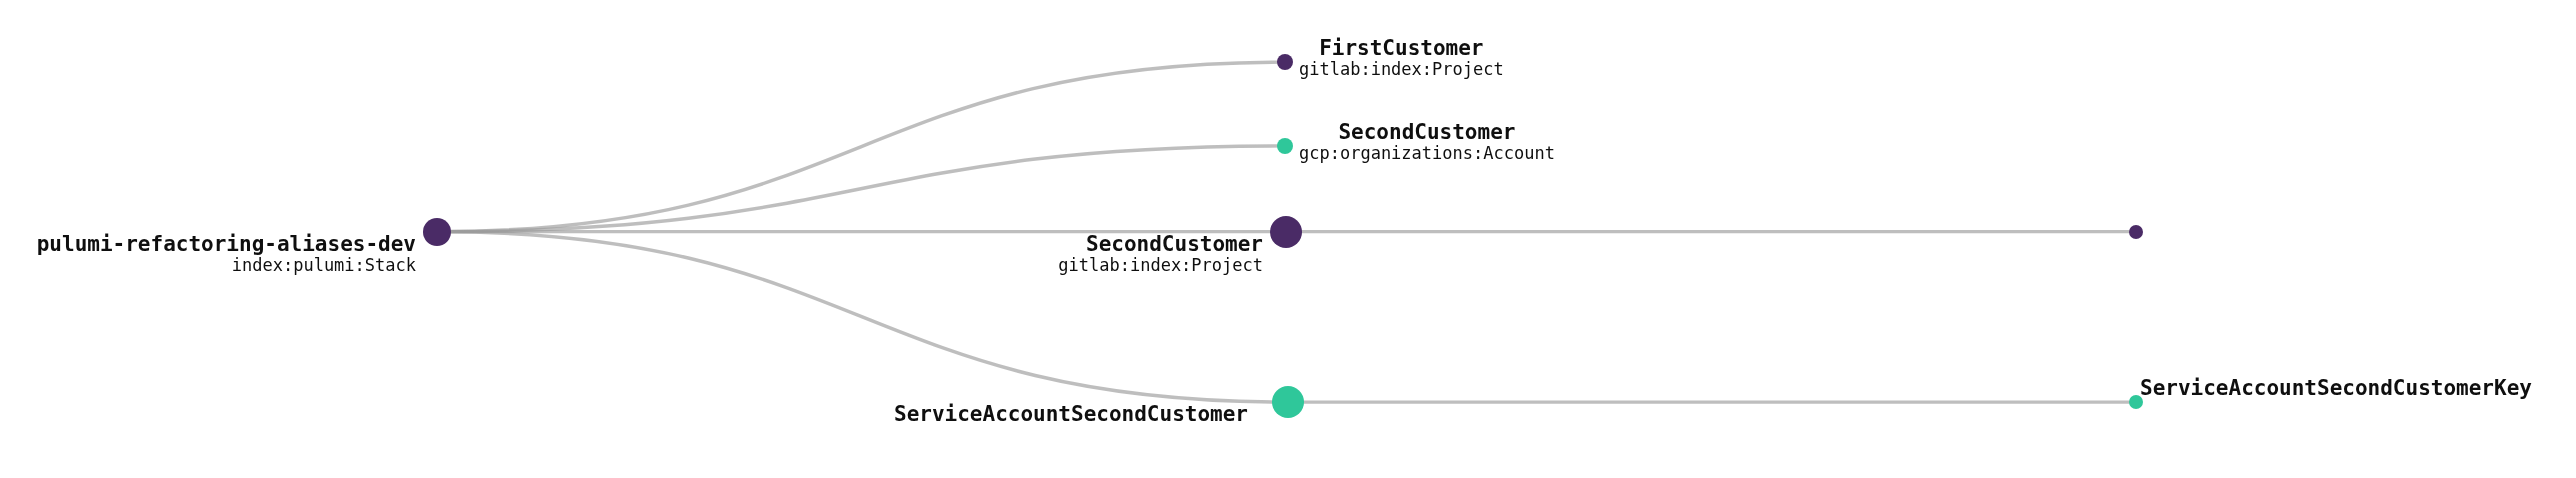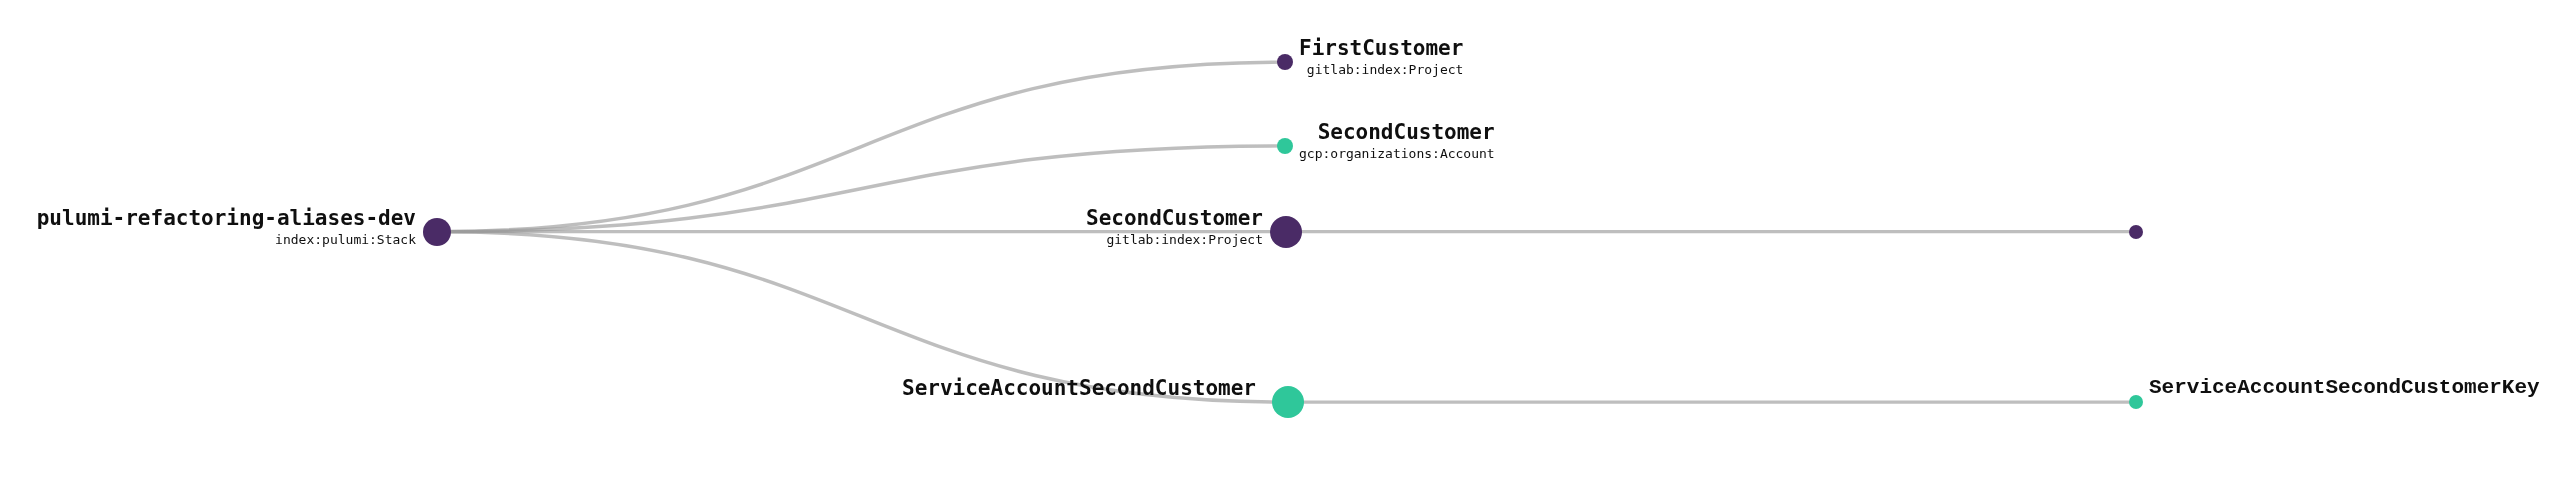--- a/index.html
+++ b/index.html
@@ -30,30 +30,30 @@
     position: absolute;
     border-radius: 50%;
     display: block;
   }
   .labels {
     position: absolute;
     top: -26px;
     white-space: nowrap;
     color: #0f0f0f;
   }
-  .labels.side-left  { text-align: right; }
-  .labels.side-right { text-align: right; }
+  .labels.side-left  { text-align: right; margin-top: 26px; }
+  .labels.side-right { text-align: center; }
   .title {
     font-weight: bold;
     font-size: 21px;
     line-height: 24px;
     letter-spacing: 0;
   }
   .type {
-    font-size: 13px;
+    font-size: 17px;
     line-height: 19px;
   }
 </style>
 </head>
 <body>
 
 <div class="canvas">
 
   <svg class="edges" width="2576" height="479" viewBox="0 0 2614 486">
       <path d="M443,235 C873.5,235 873.5,63 1304,63" fill="none" stroke="#9b9b9b" stroke-opacity="0.65" stroke-width="3.5"></path>
@@ -91,32 +91,32 @@
   <div class="node" style="left: 1286px; top: 232px;">
     <span class="dot" style="width: 32px; height: 32px; left: -16px; top: -16px; background: rgb(74, 43, 102);"></span>
     <div class="labels side-left" style="right: 23px;">
       <div class="title">SecondCustomer</div>
       <div class="type">gitlab:index:Project</div>
     </div>
   </div>
 
   <div class="node" style="left: 1288px; top: 402px;">
     <span class="dot" style="width: 32px; height: 32px; left: -16px; top: -16px; background: rgb(47, 199, 154);"></span>
-    <div class="labels side-left" style="right: 32px;">
+    <div class="labels side-left" style="right: 40px;">
       <div class="title">ServiceAccountSecondCustomer</div>
     </div>
   </div>
 
   <div class="node" style="left: 2136px; top: 232px;">
     <span class="dot" style="width: 14px; height: 14px; left: -7px; top: -7px; background: rgb(74, 43, 102);"></span>
     <div class="labels side-right" style="left: 13px;">
     </div>
   </div>
 
   <div class="node" style="left: 2136px; top: 402px;">
     <span class="dot" style="width: 14px; height: 14px; left: -7px; top: -7px; background: rgb(47, 199, 154);"></span>
-    <div class="labels side-right" style="left: 13px; font-family: Liberation Mono, monospace;">
+    <div class="labels side-right" style="left: 4px;">
       <div class="title">ServiceAccountSecondCustomerKey</div>
     </div>
   </div>
 
 </div>
 
 
 </body></html>

